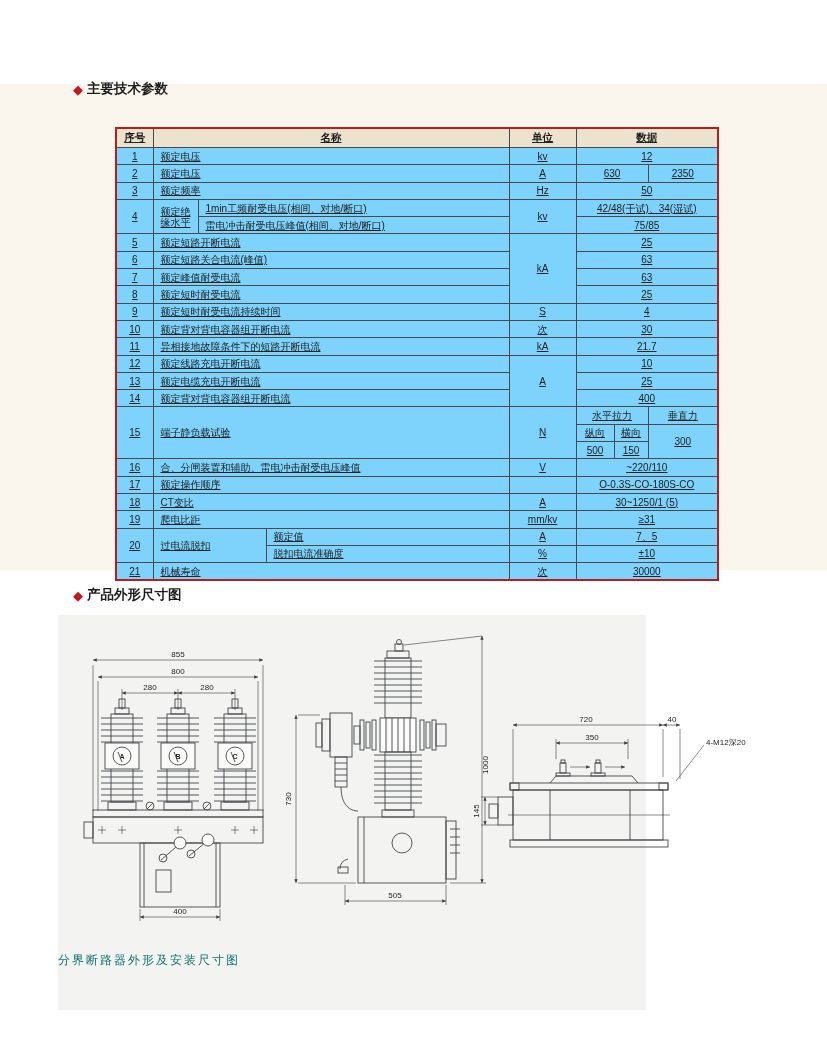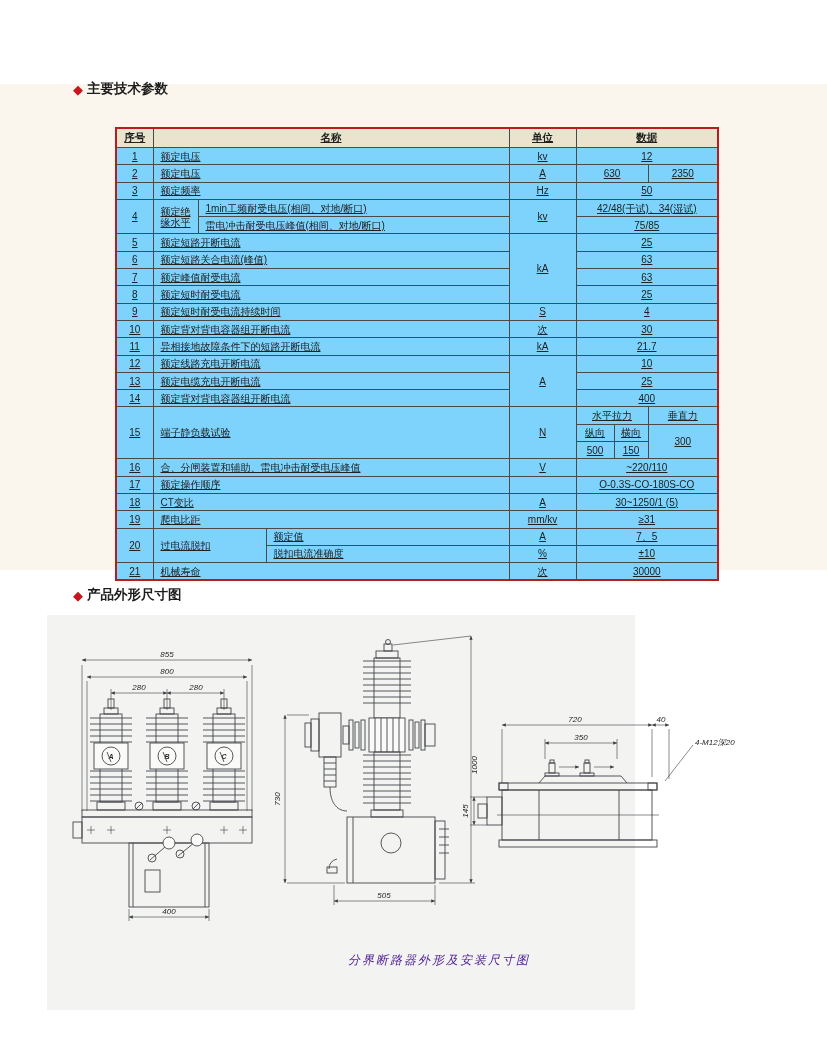--- a/index.html
+++ b/index.html
@@ -9,23 +9,23 @@
   .sec-title{position:absolute;display:flex;align-items:center;gap:4px;font-size:13.5px;font-weight:bold;color:#1c1c1c;}
   .sec-title .dia{color:#c9151e;font-size:13px;line-height:1;}
   #t1{left:73px;top:80px;}
   #t2{left:73px;top:586px;}
   table.params{position:absolute;left:115px;top:127px;width:604px;border-collapse:collapse;table-layout:fixed;
         border:2px solid #b91c1c;background:#7dd3fc;text-decoration:underline;}
   table.params th,table.params td{border:1px solid #4a4a4a;font-size:10px;padding:0 2px;text-align:center;
         white-space:nowrap;overflow:visible;height:16.3px;line-height:1.1;font-weight:normal;color:#1d1d1d;}
   table.params tr.hrow th{background:#ece3cf;font-weight:bold;height:18px;font-size:10.5px;}
   table.params td.al{text-align:left;padding-left:7px;white-space:normal;margin-left:32px;}
-  .diagram-box{position:absolute;left:47px;top:615px;width:588px;height:395px;background:#f3f3f1;font-style:italic;}
+  .diagram-box{position:absolute;left:58px;top:615px;width:588px;height:395px;background:#f3f3f1;}
   .diagram-box svg{position:absolute;left:0;top:0;}
-  .caption{position:absolute;left:0;top:337px;width:700px;text-align:center;font-size:12px;color:#4c1d95;letter-spacing:2px;padding-left:42px;}
+  .caption{position:absolute;left:0;top:337px;width:700px;font-size:12px;color:#0f766e;letter-spacing:2px;}
   svg .ln{stroke:#44464a;stroke-width:0.9;fill:none;}
   svg .winfill{fill:#fafaf8;stroke:#44464a;stroke-width:0.9;}
   svg .dim{stroke:#3a3c40;stroke-width:0.6;fill:none;}
   svg text{font-family:"Liberation Sans","DejaVu Sans",sans-serif;font-size:8px;fill:#1f1f1f;}
   svg text.phase{font-size:7px;font-weight:bold;}
 </style>
 </head>
 <body>
 
 <div class="page">

